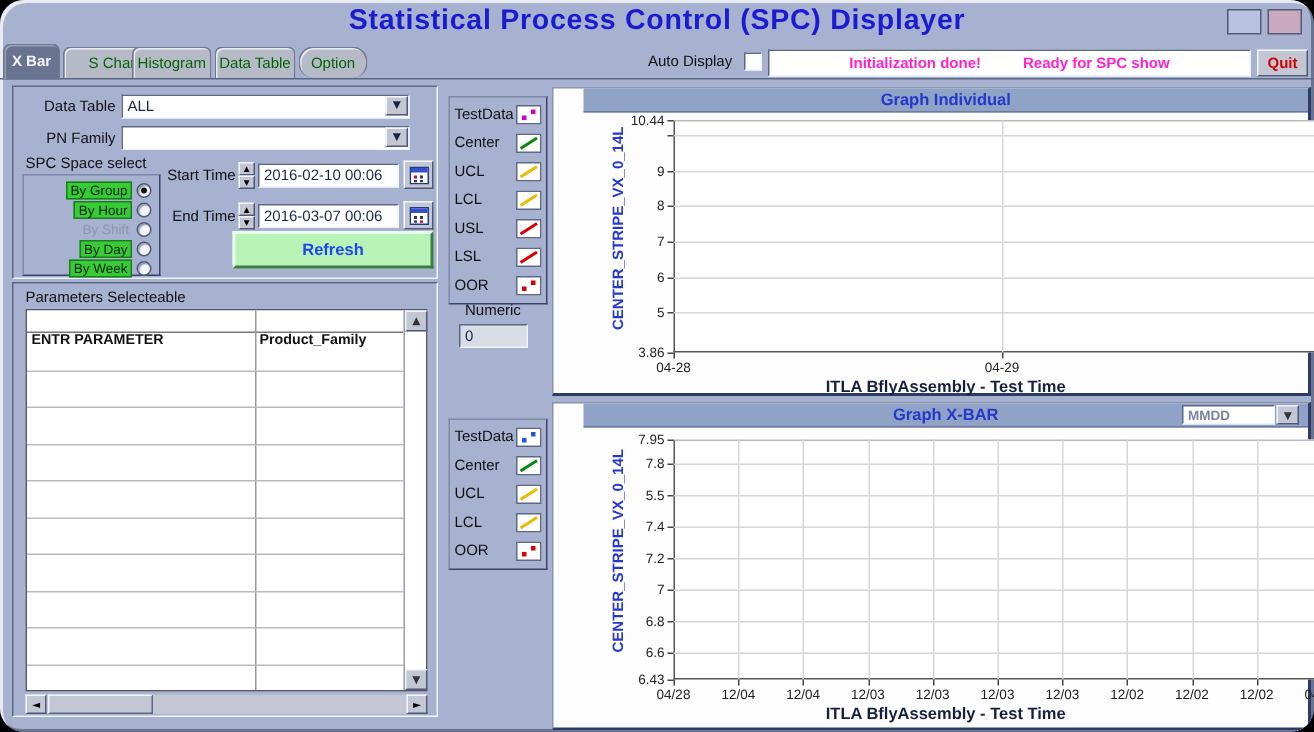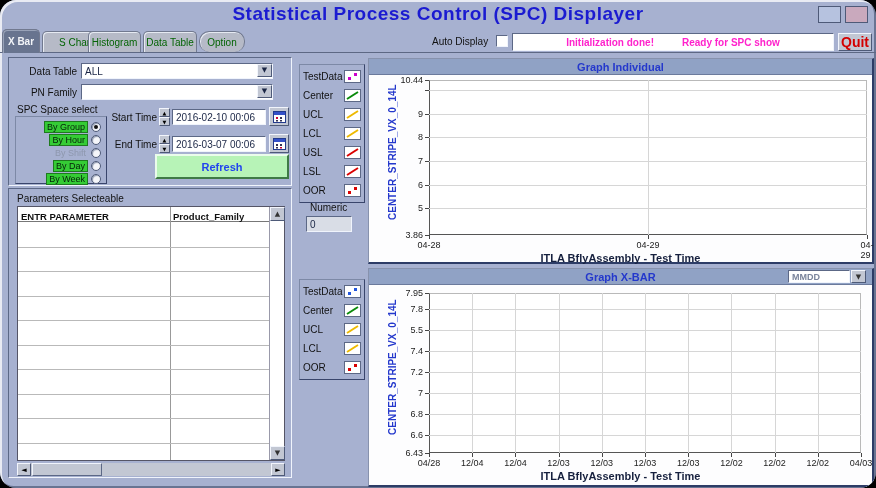--- a/index.html
+++ b/index.html
@@ -27,35 +27,35 @@
   .leg-row{display:flex;align-items:center;justify-content:space-between;height:19px;}
   .leg-label{font-size:10px;color:#111;}
   .leg-ic{width:17px;height:13px;background:#fff;border:1px solid #5c6886;display:flex;align-items:center;justify-content:center;}
   
   .radio-row{position:absolute;left:3px;width:82px;height:13px;display:flex;align-items:center;justify-content:flex-end;gap:3px;}
   .radio-name{font-size:9px;padding:0 2px;color:#05220a;background:#35cc35;border:1px solid #1f7a1f;}
   .radio-name.disabled{background:transparent;border:none;color:#8d97ad;}
   .radio-circ{width:10px;height:10px;border-radius:50%;background:#f5f6fa;border:1px solid #4e5a78;box-shadow:inset 1px 1px 1px #8f99b0;position:relative;}
   .radio-circ.sel::after{content:"";position:absolute;left:2px;top:2px;width:4px;height:4px;border-radius:50%;background:#111;}
   
-  .chart-panel{background:#fdfdfe;border:1px solid #8792ad;border-right:2px solid #2d3c66;border-bottom:2px solid #2d3c66;}
+  .chart-panel{background:#fdfdfe;border:1px solid #8792ad;border-right:2px solid #2d3c66;border-bottom:2px solid #2d3c66;padding-left:20px;}
   .chart-head{height:16px;background:#90a2c5;border-bottom:1px solid #6b7a9c;display:flex;align-items:center;justify-content:center;
     font-size:11px;font-weight:bold;color:#2438cc;position:relative;}
   .gridh{position:absolute;height:1px;background:#d6d6d6;}
   .gridv{position:absolute;width:1px;background:#d6d6d6;}
   .ytick{position:absolute;font-size:9px;color:#222;text-align:right;width:34px;}
   .ytickmark{position:absolute;width:4px;height:1px;background:#444;}
   .xtick{position:absolute;font-size:9px;color:#222;transform:translateX(-50%);}
   .xtickmark{position:absolute;width:1px;height:4px;background:#444;}
   .plotbox{position:absolute;border:1px solid #b9b9b9;border-left:1px solid #555;border-bottom:1px solid #555;background:#fff;}
   .ylab{position:absolute;font-size:10px;font-weight:bold;color:#2438cc;transform:rotate(-90deg);transform-origin:left top;white-space:nowrap;}
   .xlab{position:absolute;width:100%;text-align:center;font-size:11px;font-weight:bold;color:#16203e;}
   
   .t-head{position:absolute;top:0;left:0;right:15px;height:15px;background:#fff;border-bottom:1px solid #777;}
-  .t-col{position:absolute;top:0;font-size:9.5px;font-weight:bold;color:#111;padding:4px 3px;white-space:nowrap;}
+  .t-col{position:absolute;top:0;font-size:9.5px;font-weight:bold;color:#111;padding:14px 3px;white-space:nowrap;}
   .t-rowline{position:absolute;left:0;right:15px;height:1px;background:#b9b9b9;}
   .scrollbtn{position:absolute;width:15px;height:14px;font-size:7px;color:#333;}
 </style>
 </head>
 <body>
 
 <div id="window">
 
   <div id="title" class="abs">Statistical Process Control (SPC) Displayer</div>
   <div class="abs" style="top:6px;left:818px;width:23px;height:17px;background:#b6c2df;border:1px solid #4e5a78;"></div>
@@ -69,21 +69,21 @@
       <div class="tab" style="left: 199px; width: 46px; border-radius: 10px;">Option</div>
     </div>
   <div id="tabline" class="abs"></div>
 
   <div class="abs lbl" style="top:36px;left:432px;font-size:10px;">Auto Display</div>
   <div class="abs sunken" style="top:35px;left:496px;width:12px;height:12px;background:#fff;"></div>
   <div class="abs sunken" style="top:33px;left:512px;width:322px;height:18px;background:#fff;display:flex;align-items:center;justify-content:center;gap:28px;">
     <span style="font-size:10px;font-weight:bold;color:#ff22cc;">Initialization done!</span>
     <span style="font-size:10px;font-weight:bold;color:#ff22cc;">Ready for SPC show</span>
   </div>
-  <div class="abs btn" style="top:33px;left:838px;width:34px;height:18px;font-size:14px;font-weight:bold;color:#d40000;">Quit</div>
+  <div class="abs btn" style="top:33px;left:838px;width:34px;height:18px;font-size:10px;font-weight:bold;color:#d40000;">Quit</div>
 
   <div class="abs sunken" style="top:57px;left:8px;width:284px;height:129px;">
     <div class="abs lbl" style="top:8px;left:4px;width:64px;text-align:right;font-size:10px;">Data Table</div>
     <div class="abs field" style="top:5px;left:72px;width:192px;height:16px;padding-right:17px;">
       <span>ALL</span>
       <span class="btn icon" style="position:absolute;right:0;top:0;width:15px;height:13px;font-size:7px;">▼</span>
     </div>
     <div class="abs lbl" style="top:29px;left:4px;width:64px;text-align:right;font-size:10px;">PN Family</div>
     <div class="abs field" style="top:26px;left:72px;width:192px;height:16px;padding-right:17px;">
       <span></span>

